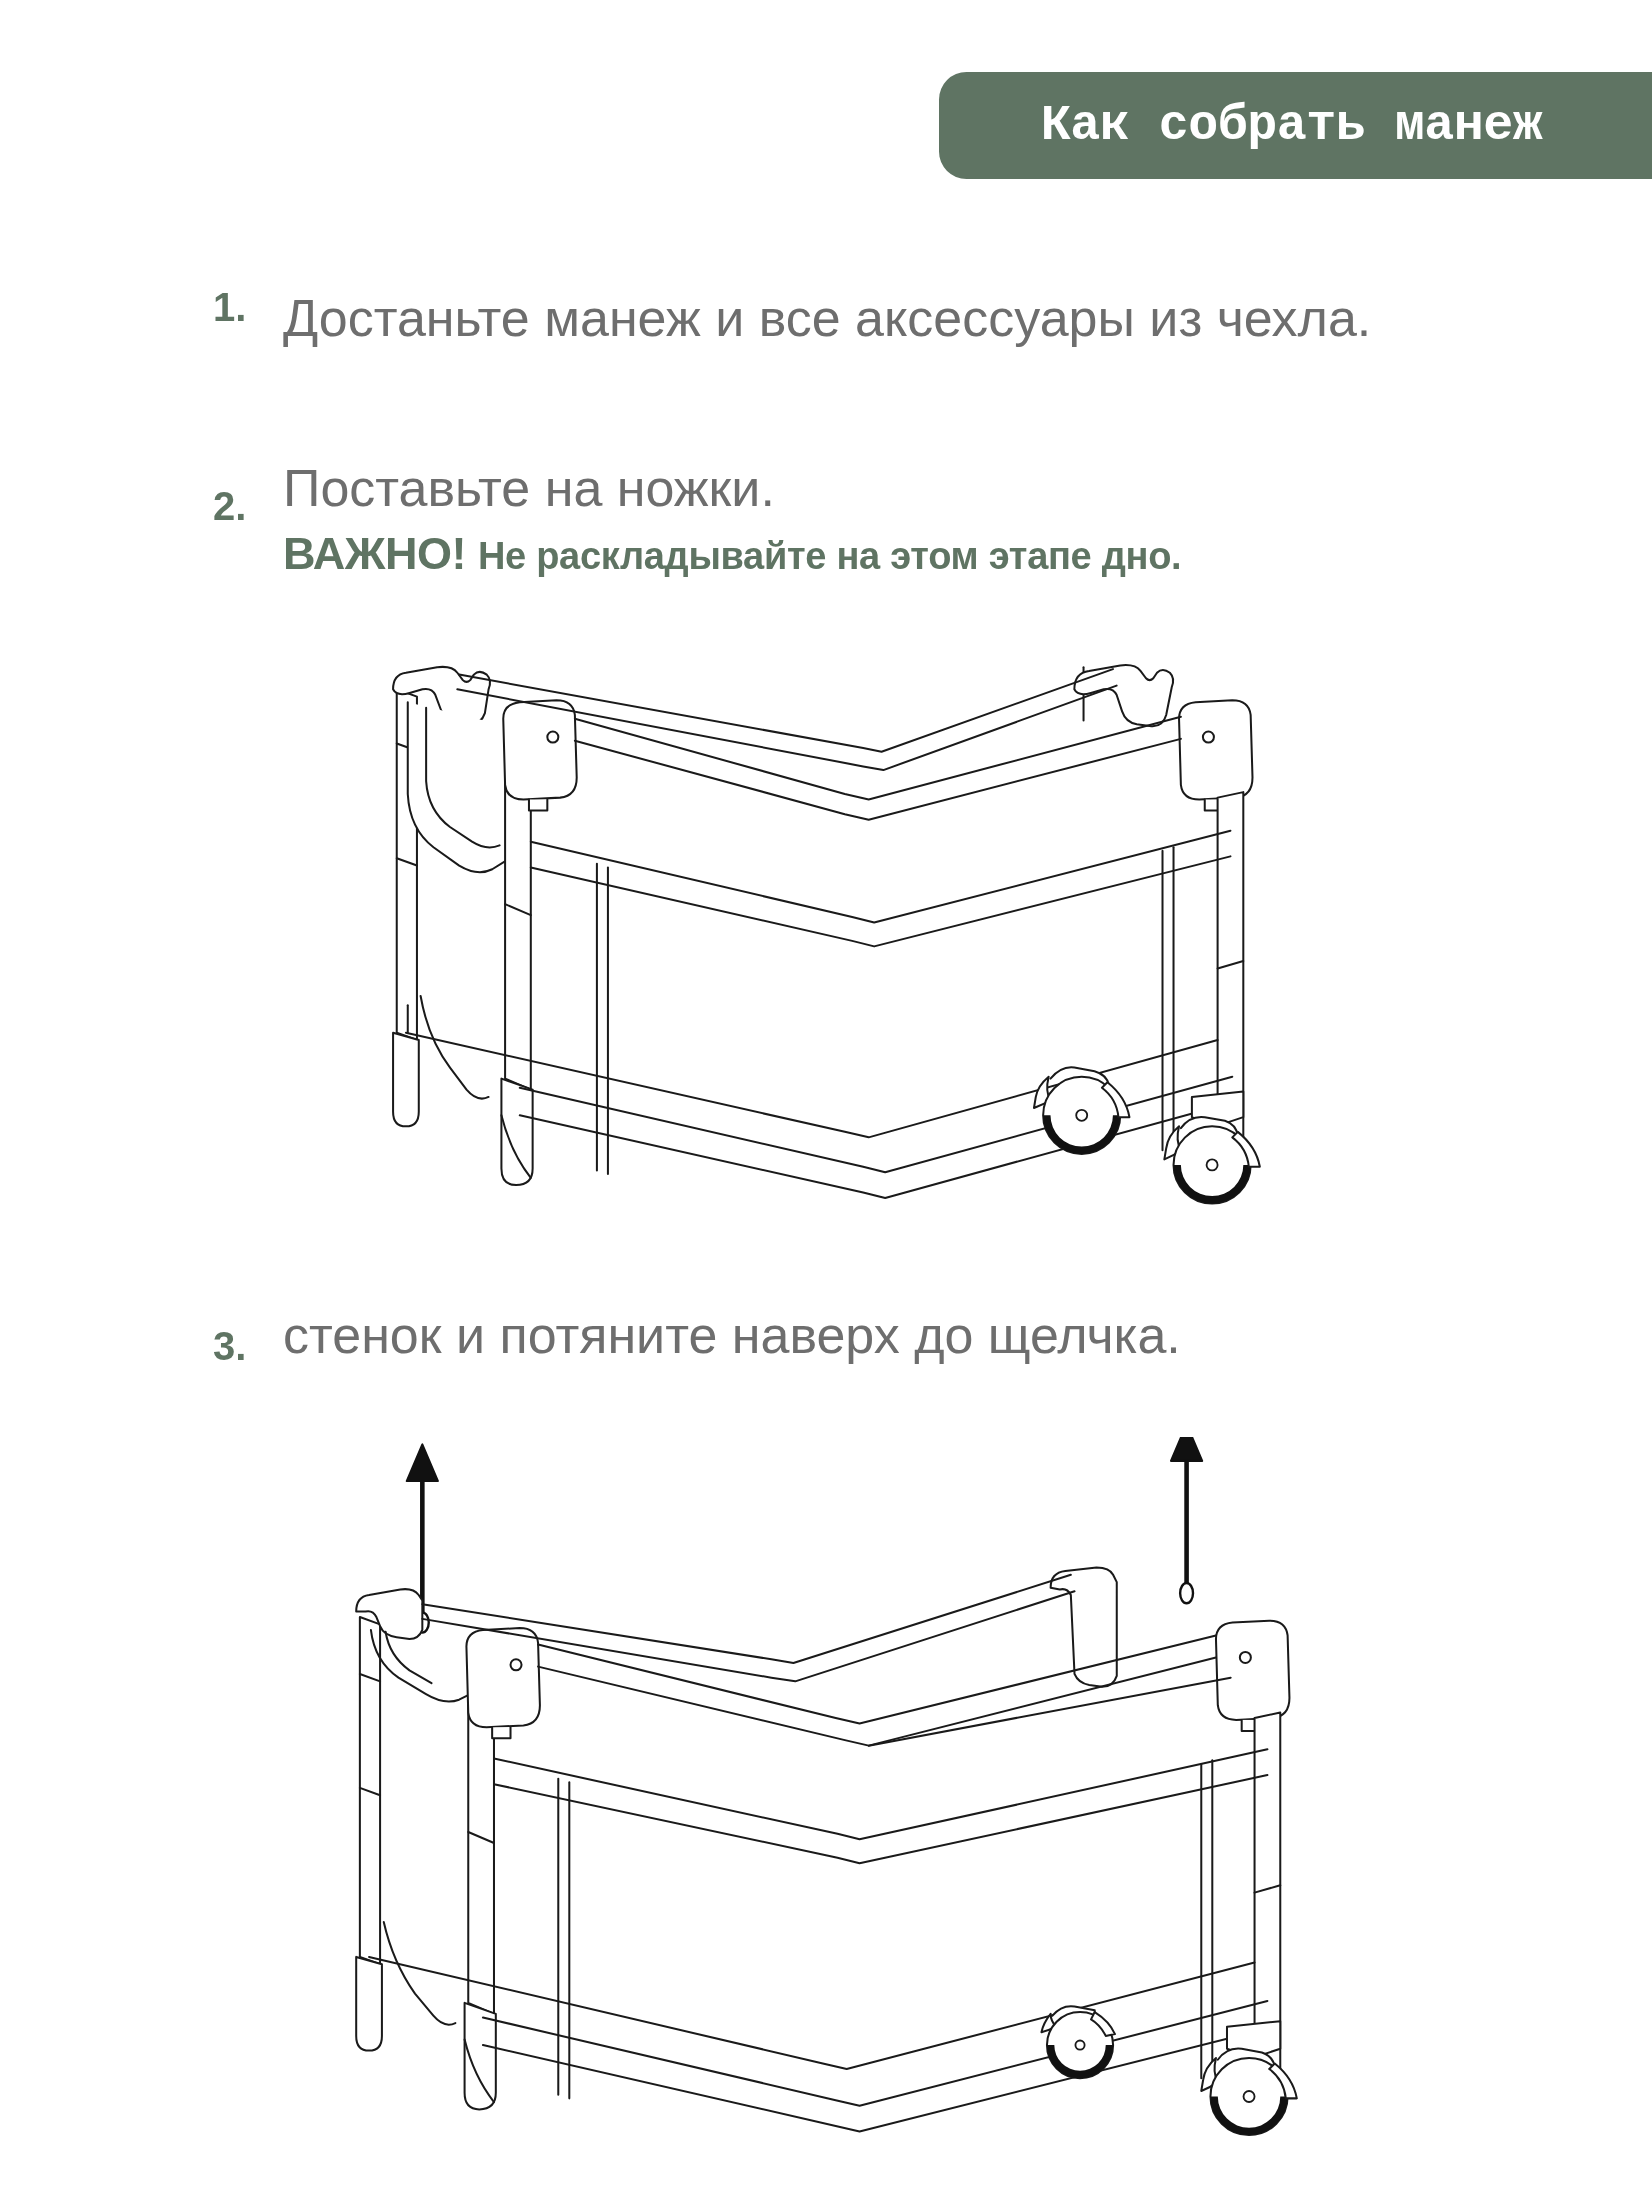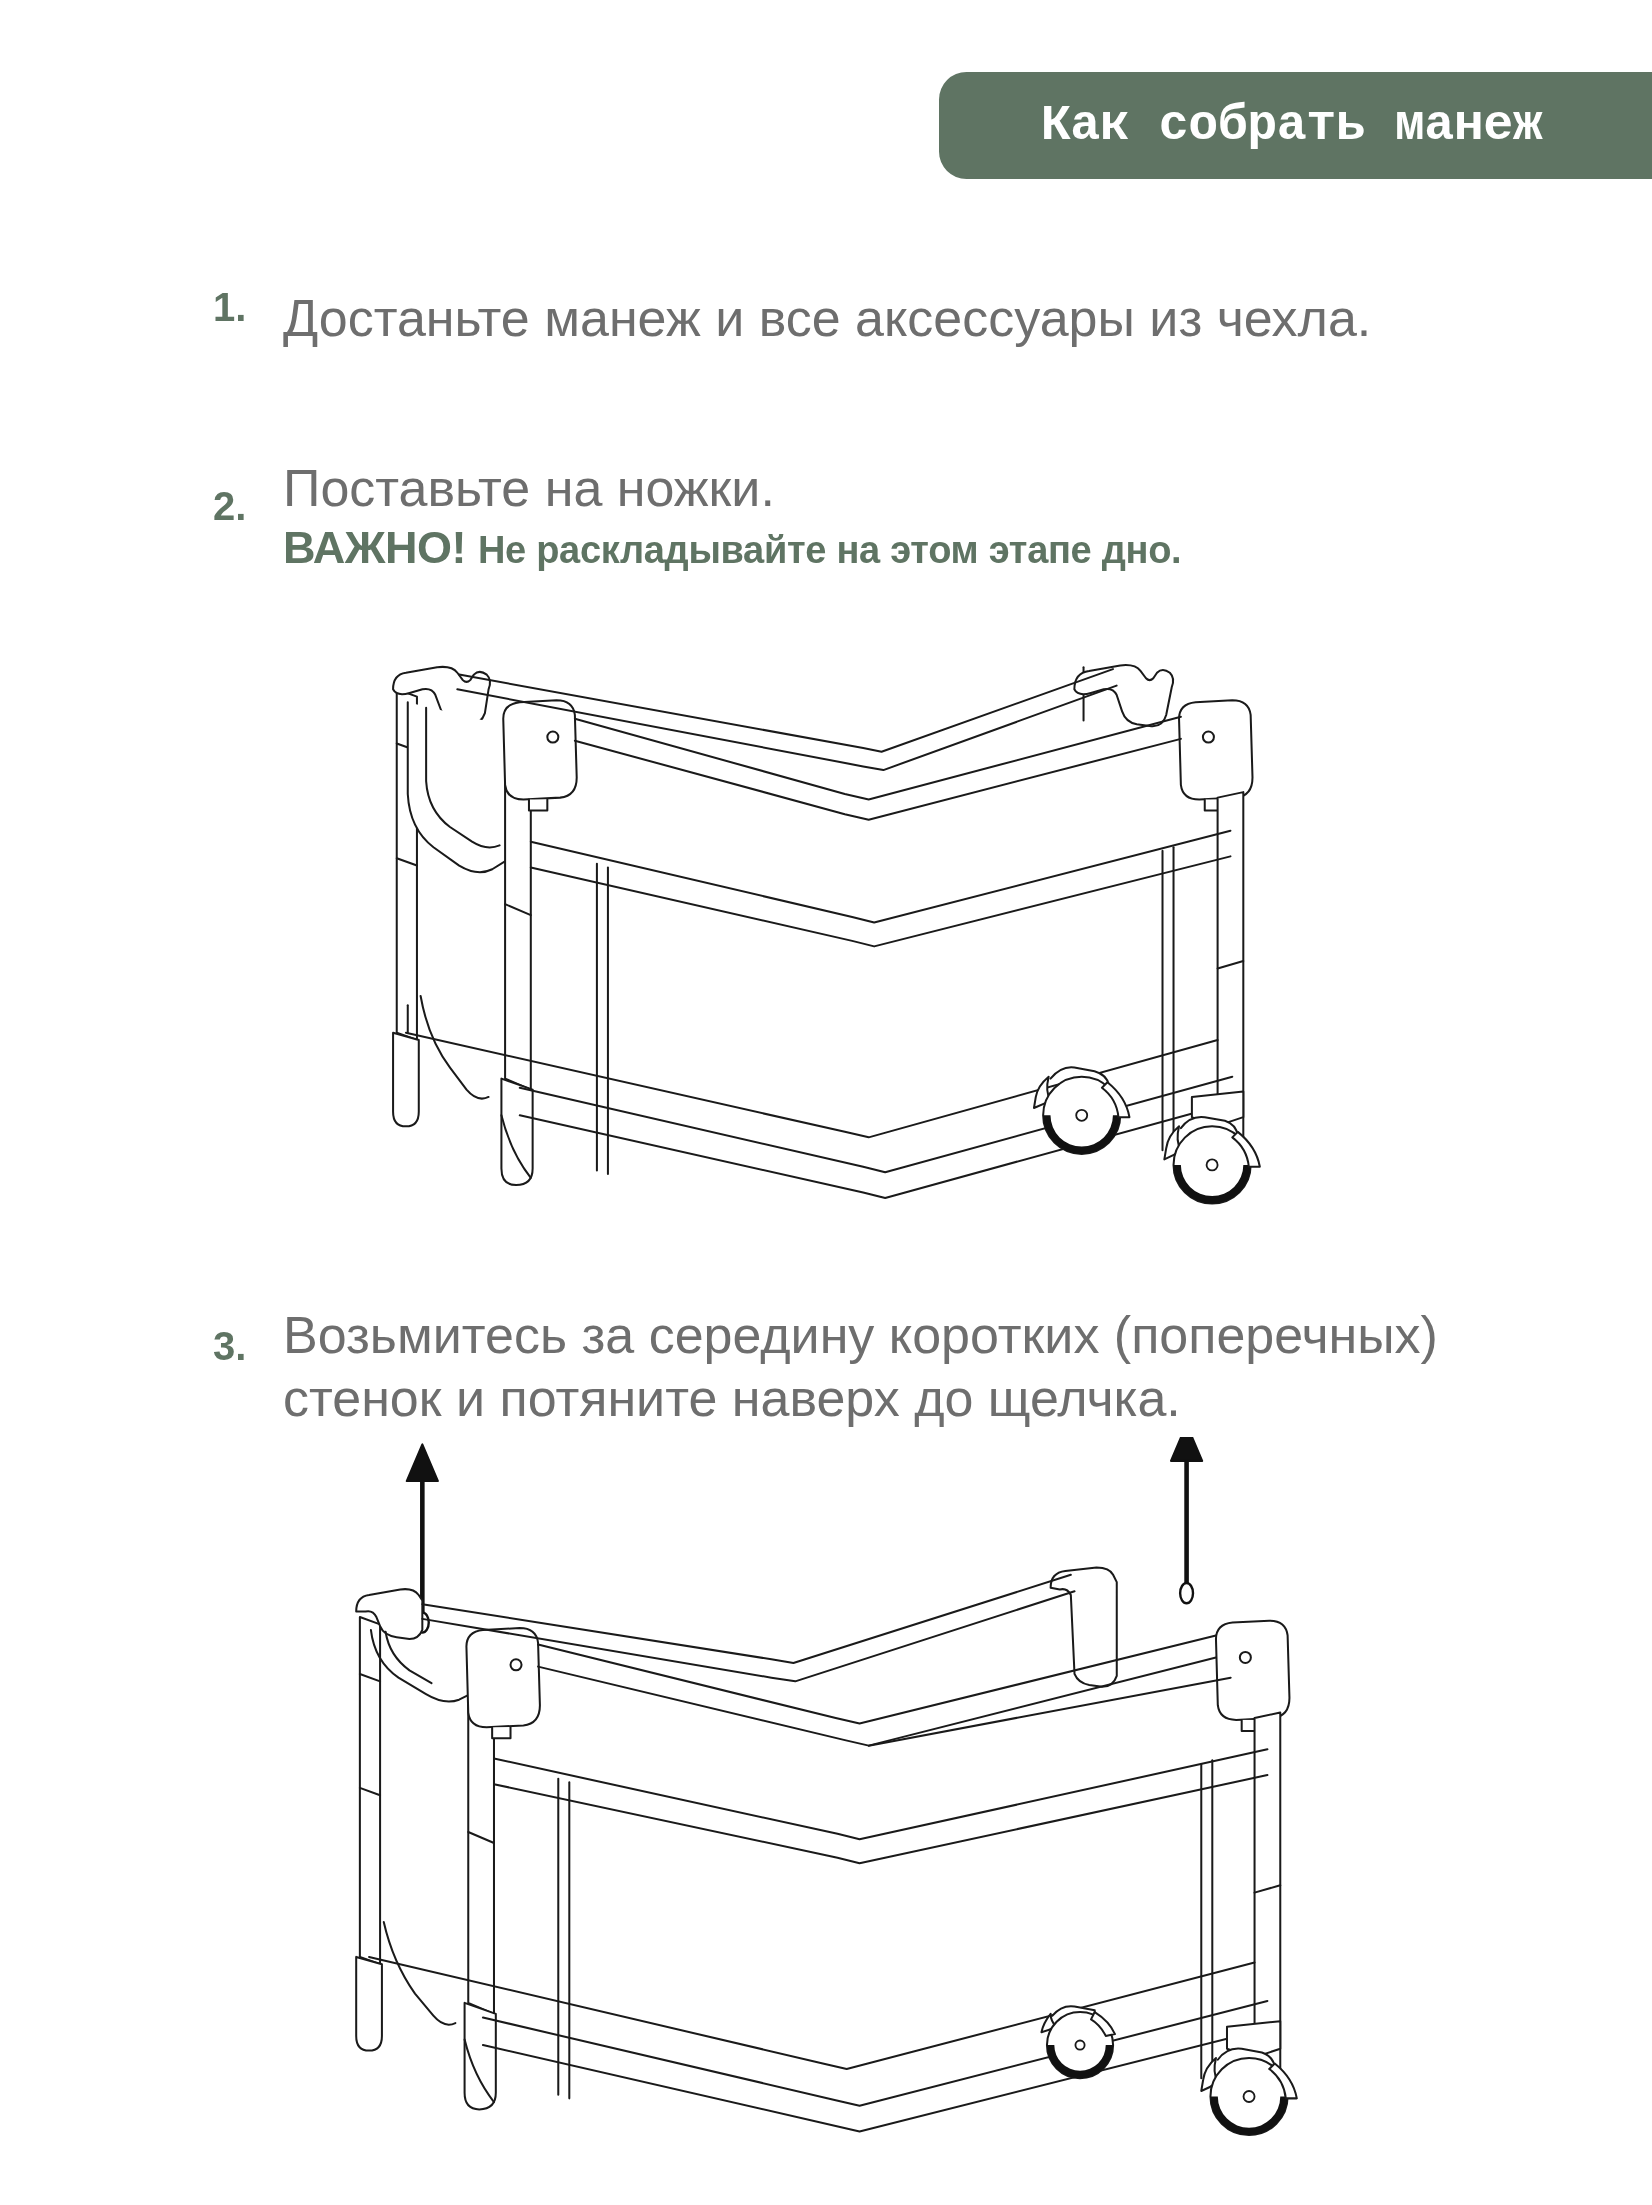--- a/index.html
+++ b/index.html
@@ -60,21 +60,21 @@
   }
   .step-line {
     color: #6e6e6e;
     font-size: 52px;
     line-height: 1.22;
     font-weight: normal;
     white-space: nowrap;
   }
   .important-line {
     white-space: nowrap;
-    margin-top: 2px;
+    margin-top: 8px;
   }
   .important-word {
     color: #5f7463;
     font-size: 45px;
     font-weight: bold;
     letter-spacing: -0.5px;
   }
   .important-rest {
     color: #5f7463;
     font-size: 38px;
@@ -232,21 +232,20 @@
         <path d="M968,578 Q988,594 992,616 L980,616 Q978,596 962,584 Z"></path>
       </g>
 
     </g>
   </svg>
 </div>
 
 <div class="step" id="step-3">
   <div class="step-num">3.</div>
   <div class="step-body">
-    <div class="step-line">Возьмитесь за середину коротких (поперечных)</div>
     <div class="step-line">стенок и потяните наверх до щелчка.</div>
   </div>
 </div>
 
 <div class="illustration" id="illustration-2">
   <svg viewBox="0 0 1120 835" xmlns="http://www.w3.org/2000/svg">
     <g fill="#ffffff" stroke="#1a1a1a" stroke-width="2.2" stroke-linejoin="round" stroke-linecap="round">
 
       <g>
         <path d="M120,200 L120,32" stroke="#111111" stroke-width="5" fill="none"></path>

